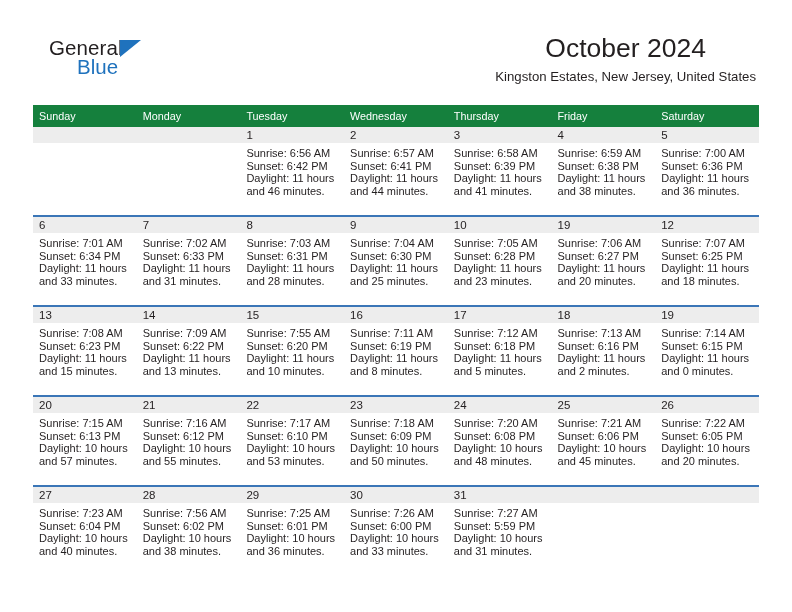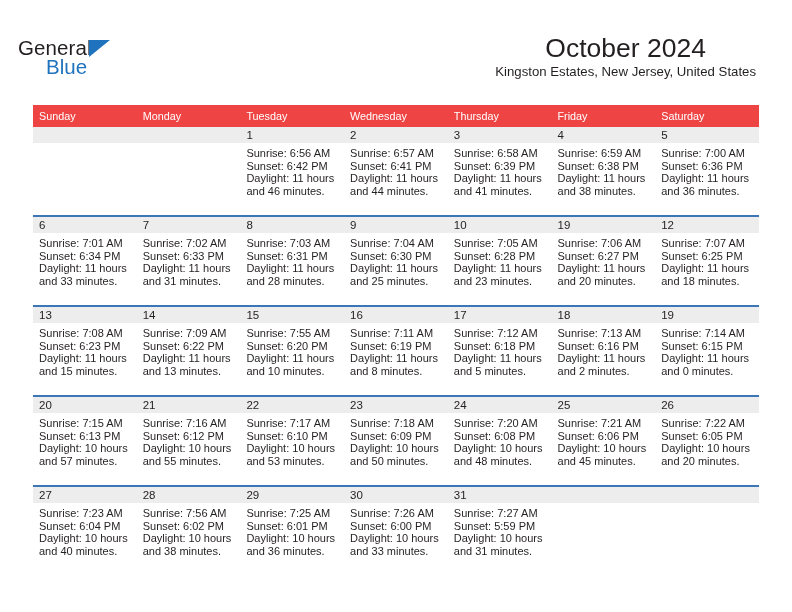--- a/index.html
+++ b/index.html
@@ -26,21 +26,21 @@
   .header {
     position: absolute;
     left: 0;
     top: 0;
     width: 792px;
     height: 100px;
   }
 
   .logo {
     position: absolute;
-    left: 18px;
+    left: 49px;
     top: 36px;
     width: 130px;
     height: 46px;
   }
   .logo-general {
     position: absolute;
     left: 0;
     top: 0;
     font-size: 20.5px;
     letter-spacing: 0.1px;
@@ -71,39 +71,40 @@
     top: 32px;
     text-align: center;
   }
   .month-title {
     font-size: 26.5px;
     color: #231f20;
     line-height: 32px;
     white-space: nowrap;
   }
   .location {
+    margin-top: 5px;
     font-size: 13.2px;
     color: #231f20;
     line-height: 16px;
     white-space: nowrap;
   }
 
   
   .calendar {
     position: absolute;
     left: 33px;
     top: 105px;
     width: 726px;
     border-collapse: collapse;
     table-layout: fixed;
   }
   .calendar col { width: 103.71px; }
 
   .calendar thead th {
-    background: #ef4444;
+    background: #15803d;
     color: #ffffff;
     font-size: 10.8px;
     font-weight: normal;
     text-align: left;
     padding: 5px 0 5px 6px;
     height: 9px;
     line-height: 12px;
     border: none;
   }
 

